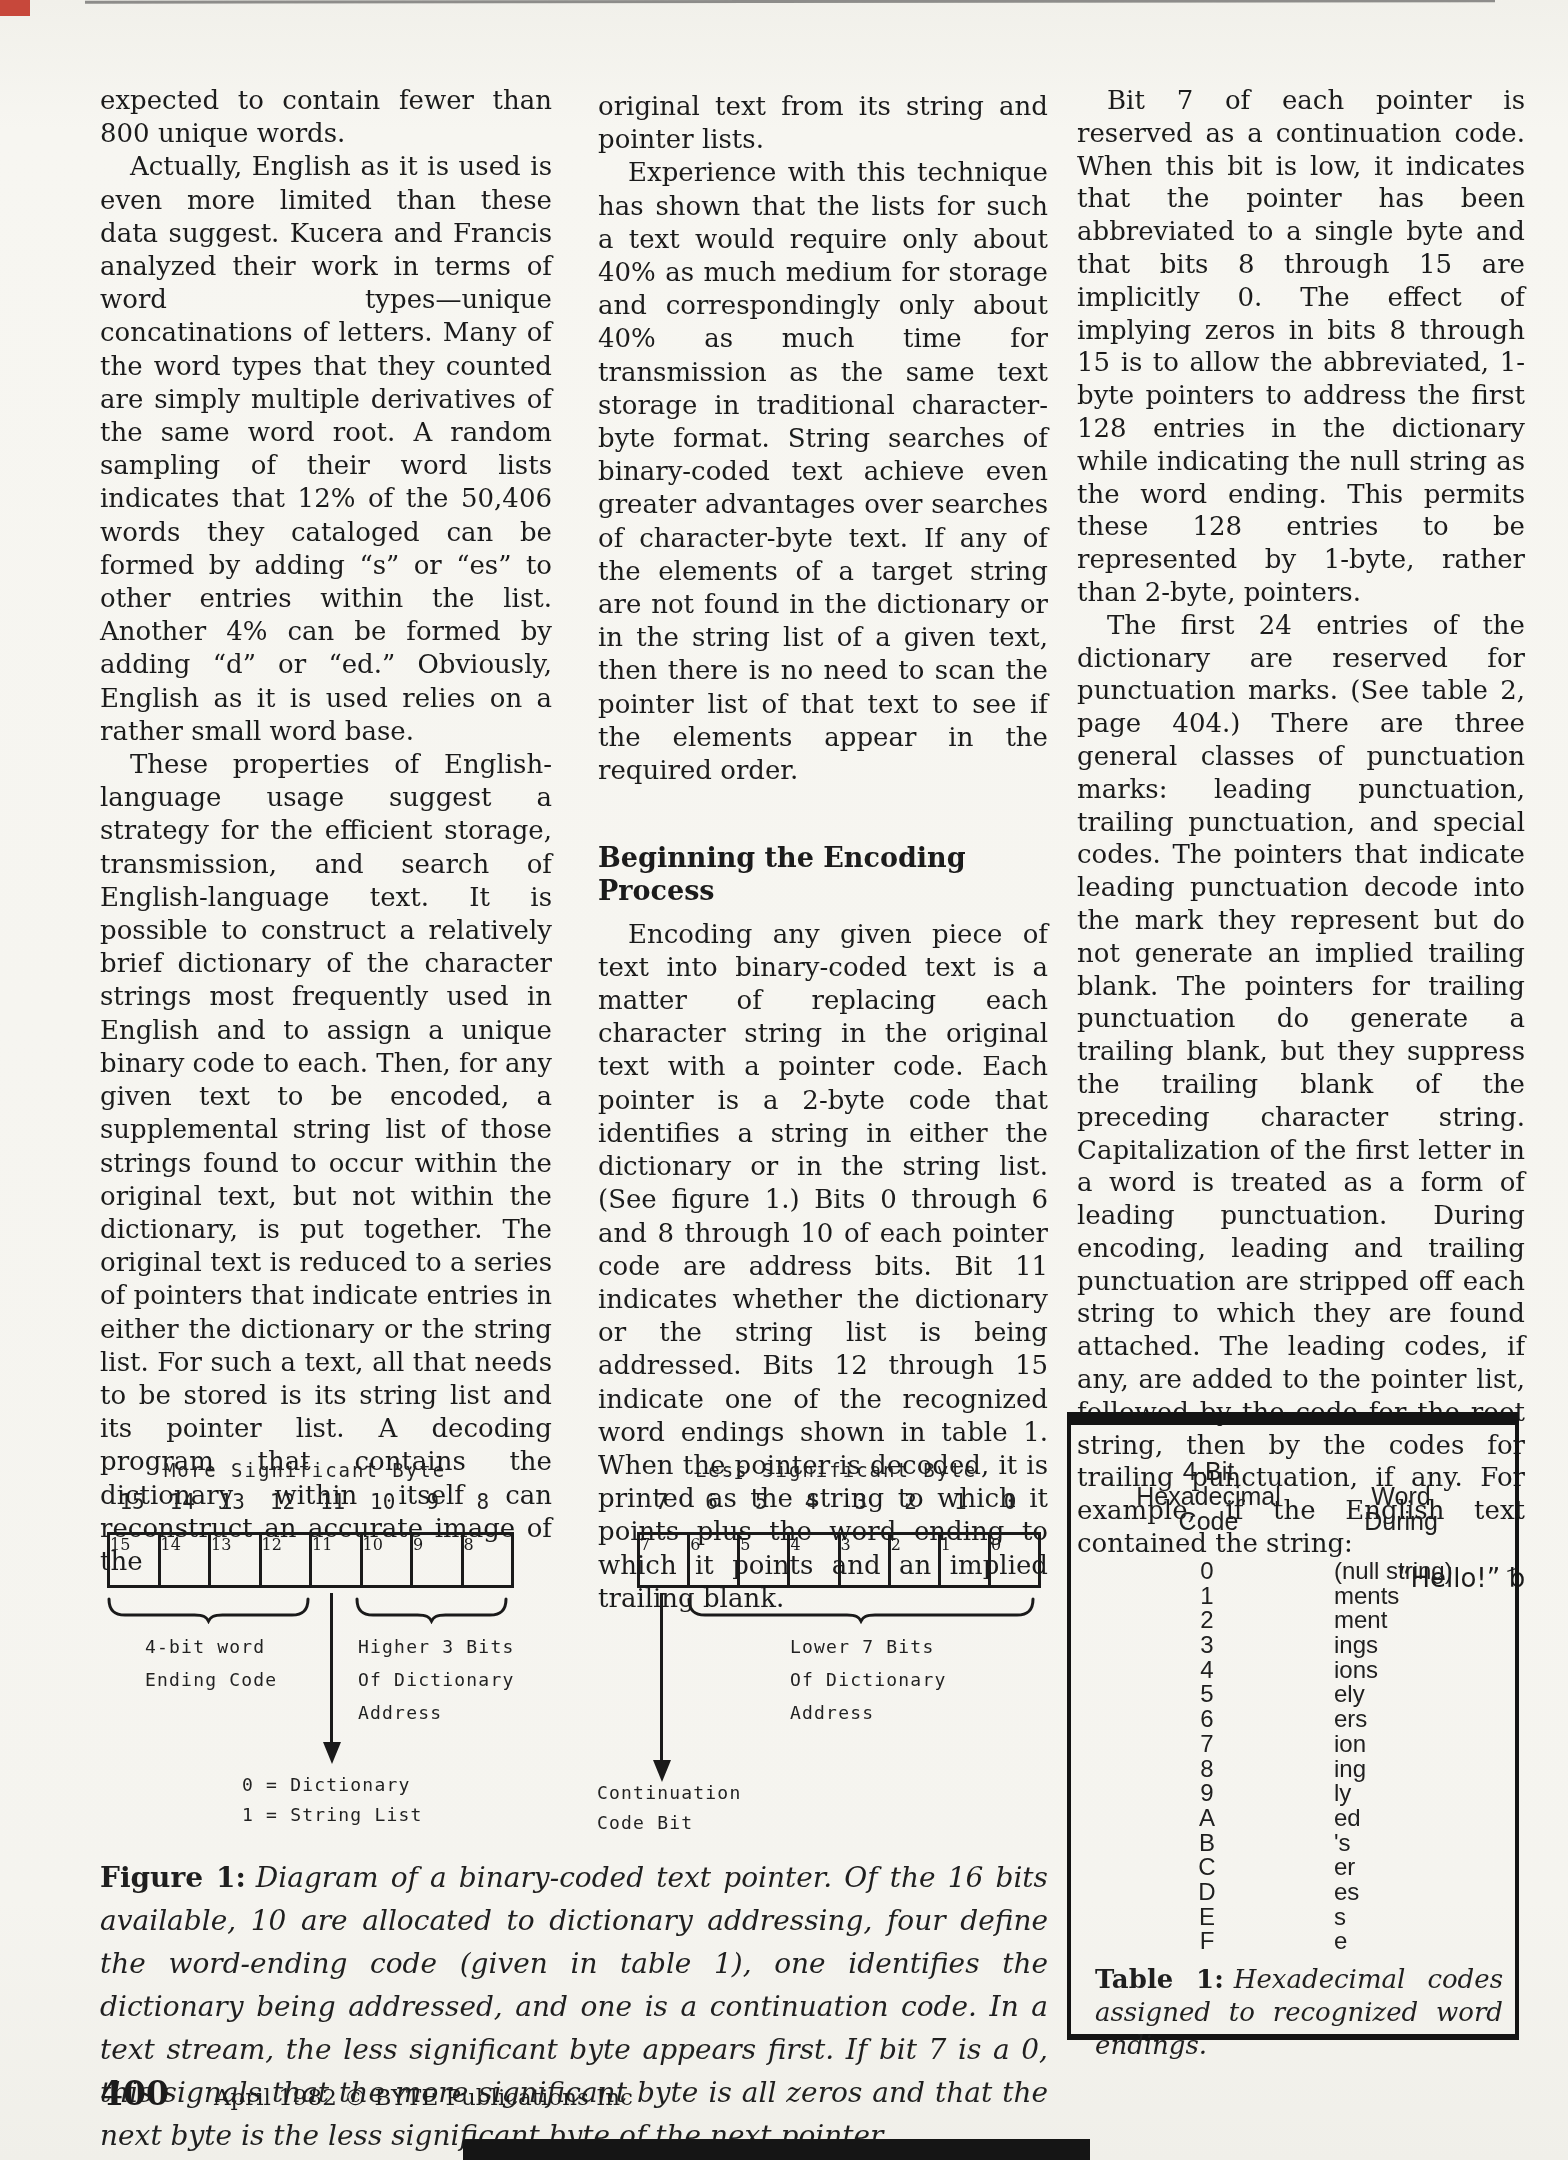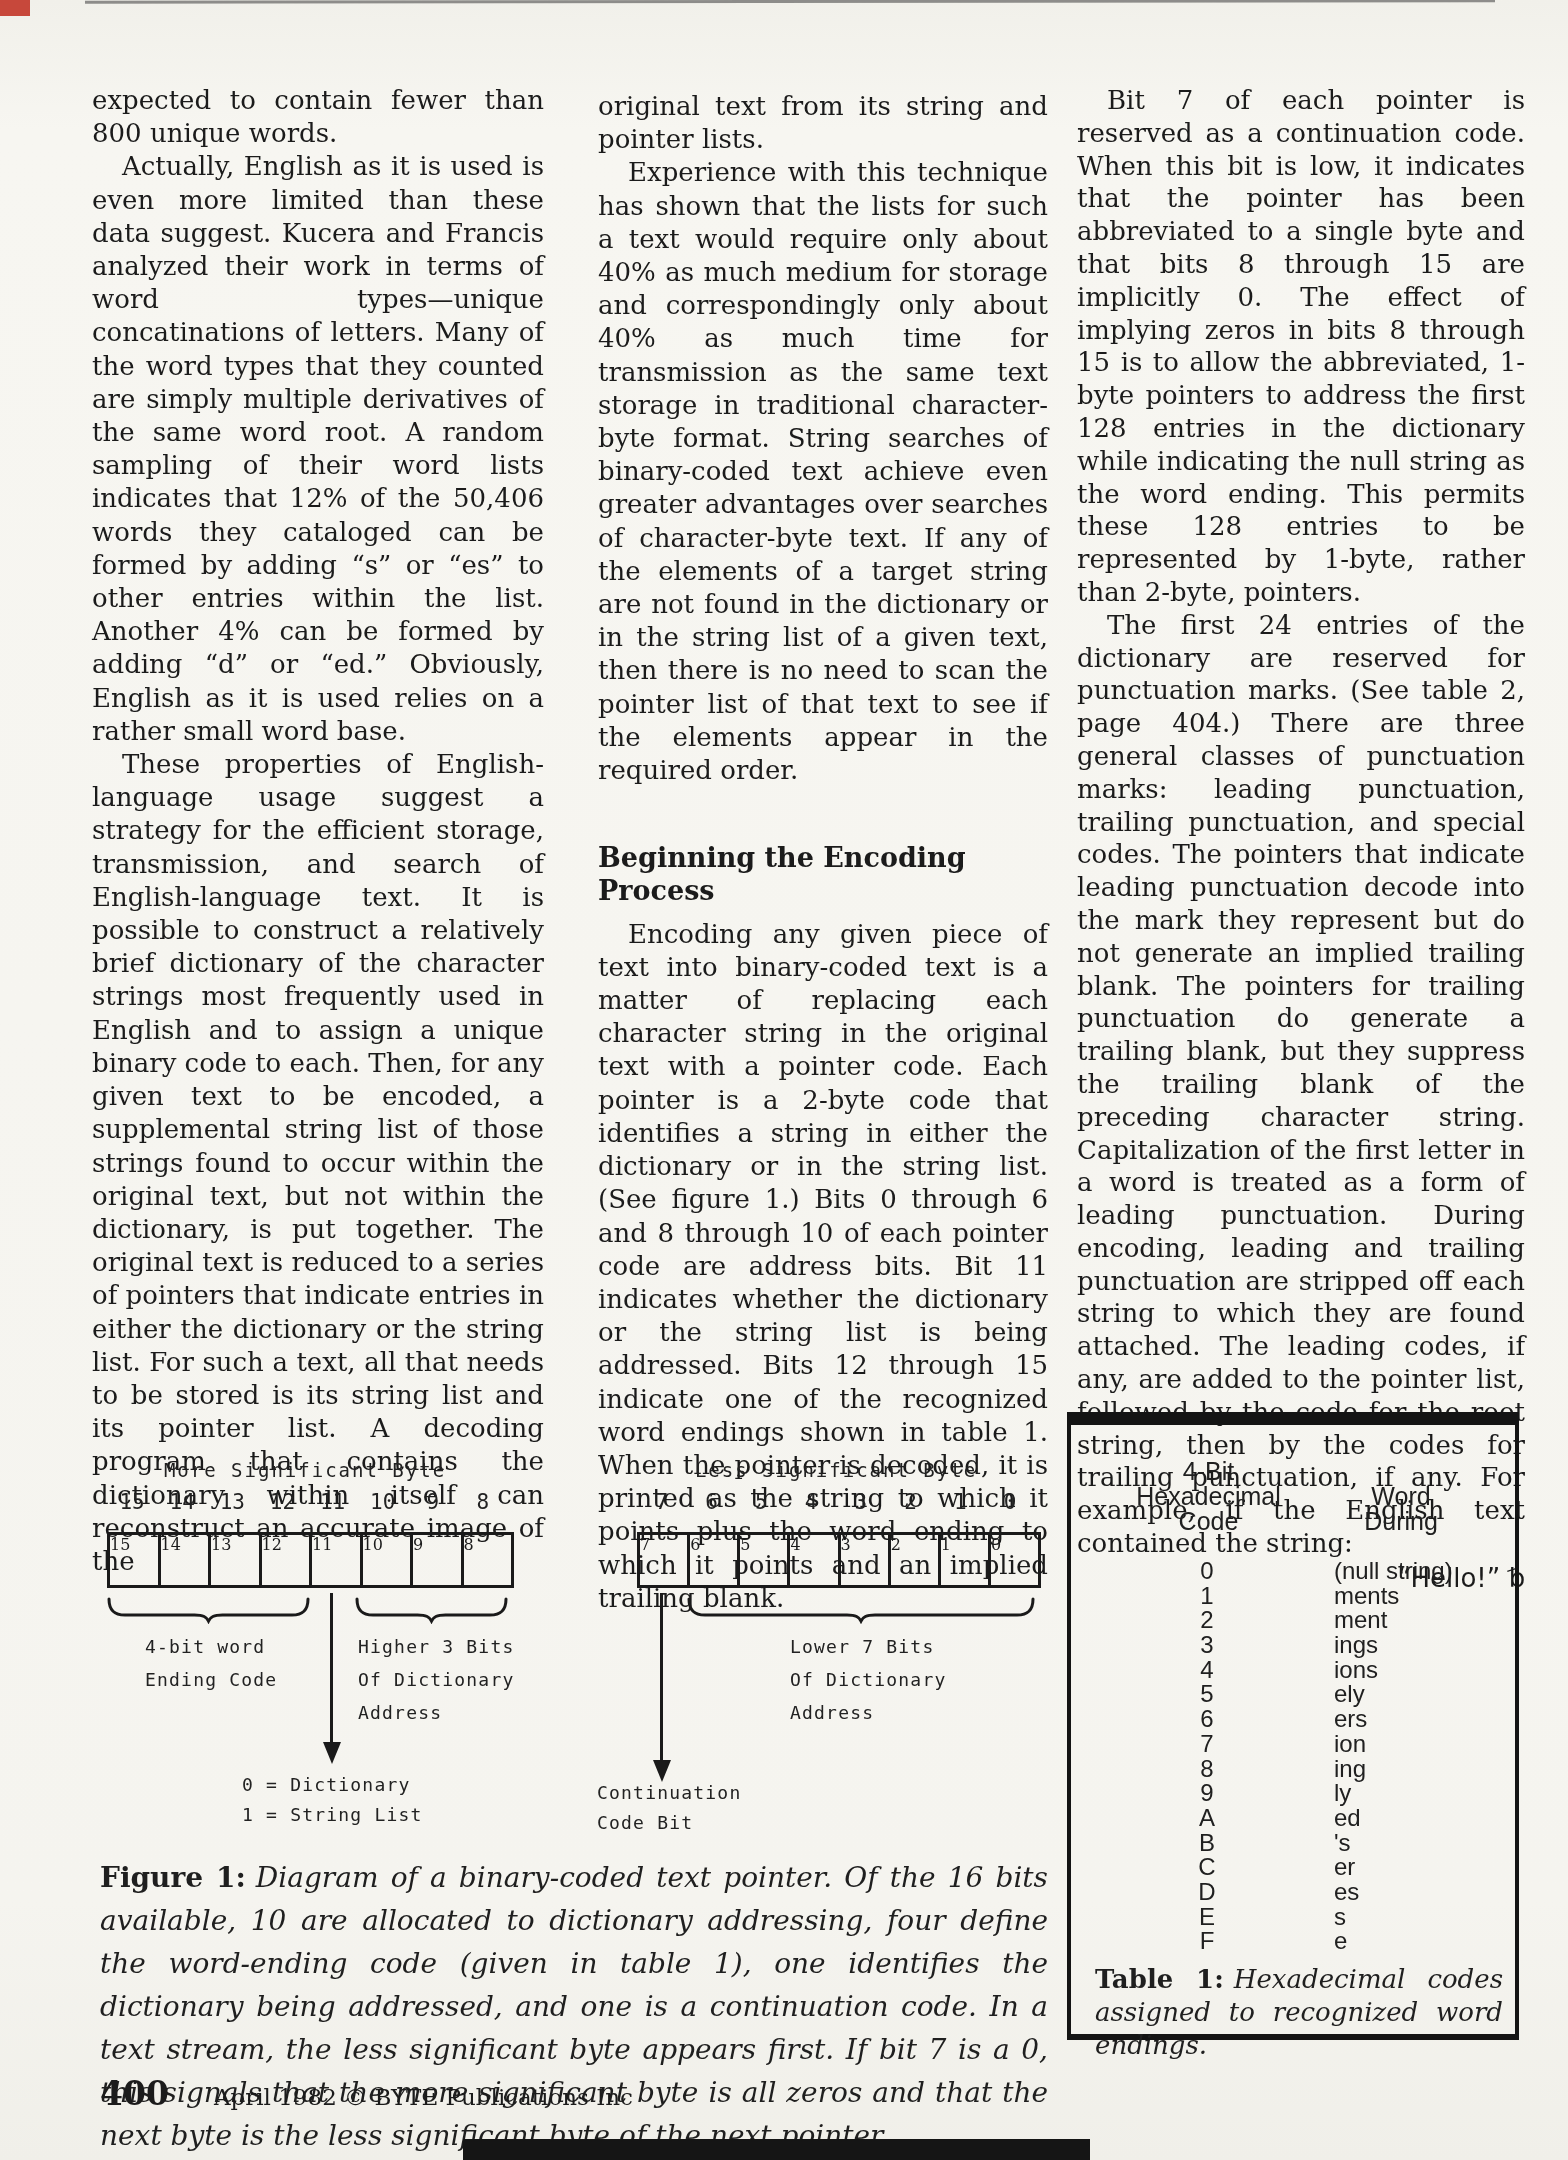--- a/index.html
+++ b/index.html
@@ -13,21 +13,21 @@
     position:absolute;left:0;top:0;width:1568px;height:2160px;
     background:linear-gradient(180deg,#f1f0ea 0%,#f7f6f1 6%,#f5f4ef 88%,#f0efe9 100%);
   }
   
   .top-edge{position:absolute;left:85px;top:0;width:1410px;height:3px;background:#3b3b3b;opacity:.55;transform:rotate(-0.06deg);}
   .corner-mark{position:absolute;left:0;top:0;width:30px;height:16px;background:#c3392b;opacity:.92;}
   .bottom-bar{position:absolute;left:463px;top:2139px;width:627px;height:21px;background:#151515;}
 
   
   .col{position:absolute;top:84px;font-size:26px;line-height:33.2px;text-align:justify;}
-  .col1{left:92px;width:452px;}
+  .col1{left:100px;width:452px;}
   .col2{left:598px;width:450px;margin-top:6px;}
   .col3{left:1077px;width:448px;line-height:32.8px;}
   .para{margin:0;}
   .indent{text-indent:30px;}
   .subhead{
     margin:54px 0 10px 0;font-weight:bold;font-size:27px;text-align:left;text-indent:0;
   }
   .example-line{text-align:right;margin-top:2px;}
   .blank-symbol{font-family:"DejaVu Sans",sans-serif;}
 

